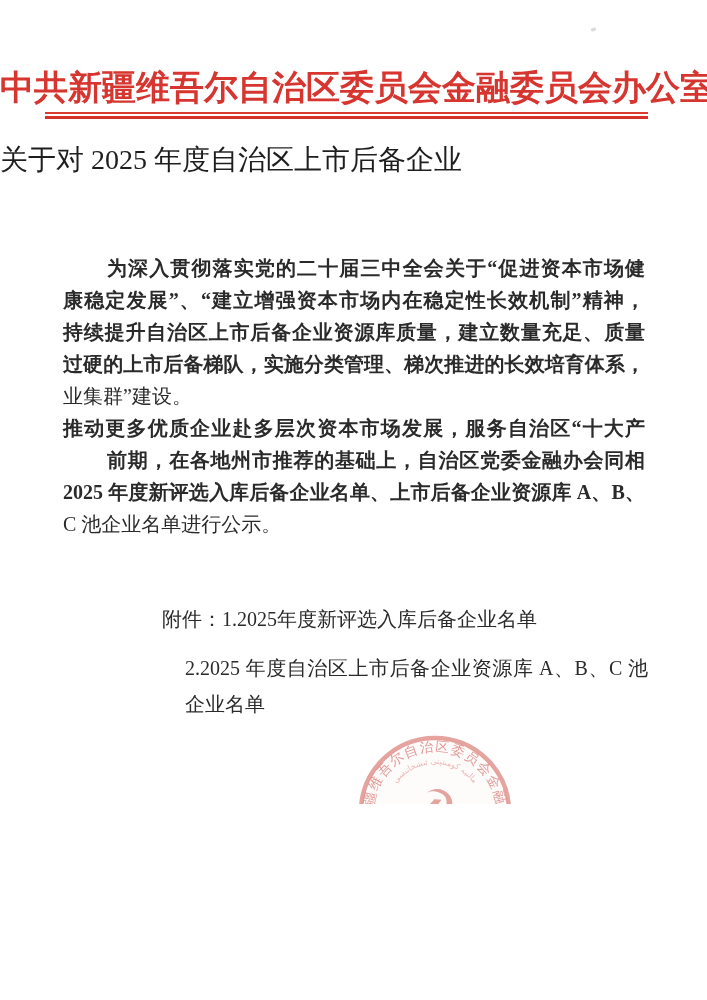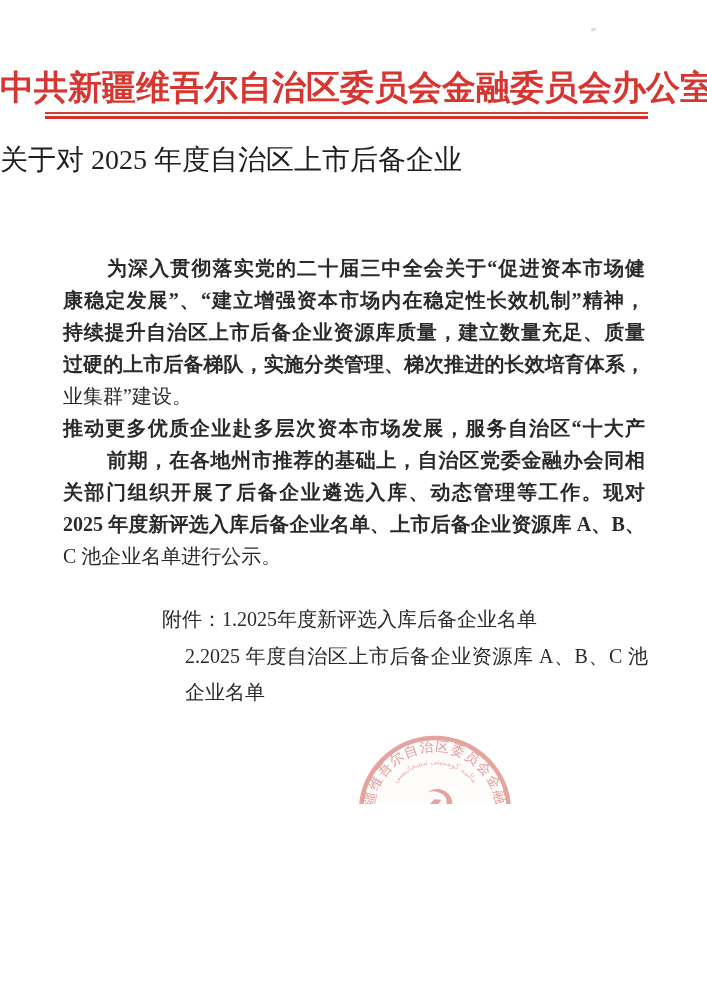--- a/index.html
+++ b/index.html
@@ -69,21 +69,21 @@
     position: absolute;
     top: 601px; left: 126px;
     width: 522px;
     font-size: 20px;
     line-height: 36.5px;
     color: #2a2a2a;
   }
   .attach-row1 { display: flex; margin-left: 36px; }
   .attach-label { white-space: nowrap; }
   .attach-cont { margin-left: 59px; width: 463px; }
-  .attach-cont.j { text-align: justify; text-align-last: justify; }
+  .attach-cont.j { text-align: justify; text-align-last: justify; margin-top: 12px; }
 
   .sig-org {
     position: absolute;
     top: 802px; left: 356px;
     font-size: 19px;
     letter-spacing: 1px;
     color: #2a2a2a;
     z-index: 3;
     white-space: nowrap;
   }
@@ -129,21 +129,20 @@
   </div>
 
   <div class="body-text">
     <div class="bline j indent">为深入贯彻落实党的二十届三中全会关于“促进资本市场健</div>
     <div class="bline j">康稳定发展”、“建立增强资本市场内在稳定性长效机制”精神，</div>
     <div class="bline j">持续提升自治区上市后备企业资源库质量，建立数量充足、质量</div>
     <div class="bline j">过硬的上市后备梯队，实施分类管理、梯次推进的长效培育体系，</div>
     <div class="bline">业集群”建设。</div>
     <div class="bline j">推动更多优质企业赴多层次资本市场发展，服务自治区“十大产</div>
     <div class="bline j indent">前期，在各地州市推荐的基础上，自治区党委金融办会同相</div>
-    <div class="bline j">关部门组织开展了后备企业遴选入库、动态管理等工作。现对</div>
     <div class="bline j">2025 年度新评选入库后备企业名单、上市后备企业资源库 A、B、</div>
     <div class="bline">C 池企业名单进行公示。</div>
   </div>
 
   <div class="attach">
     <div class="attach-row1">
       <span class="attach-label">附件：</span>
       <span>1.2025年度新评选入库后备企业名单</span>
     </div>
     <div class="attach-cont j">2.2025 年度自治区上市后备企业资源库 A、B、C 池</div>

